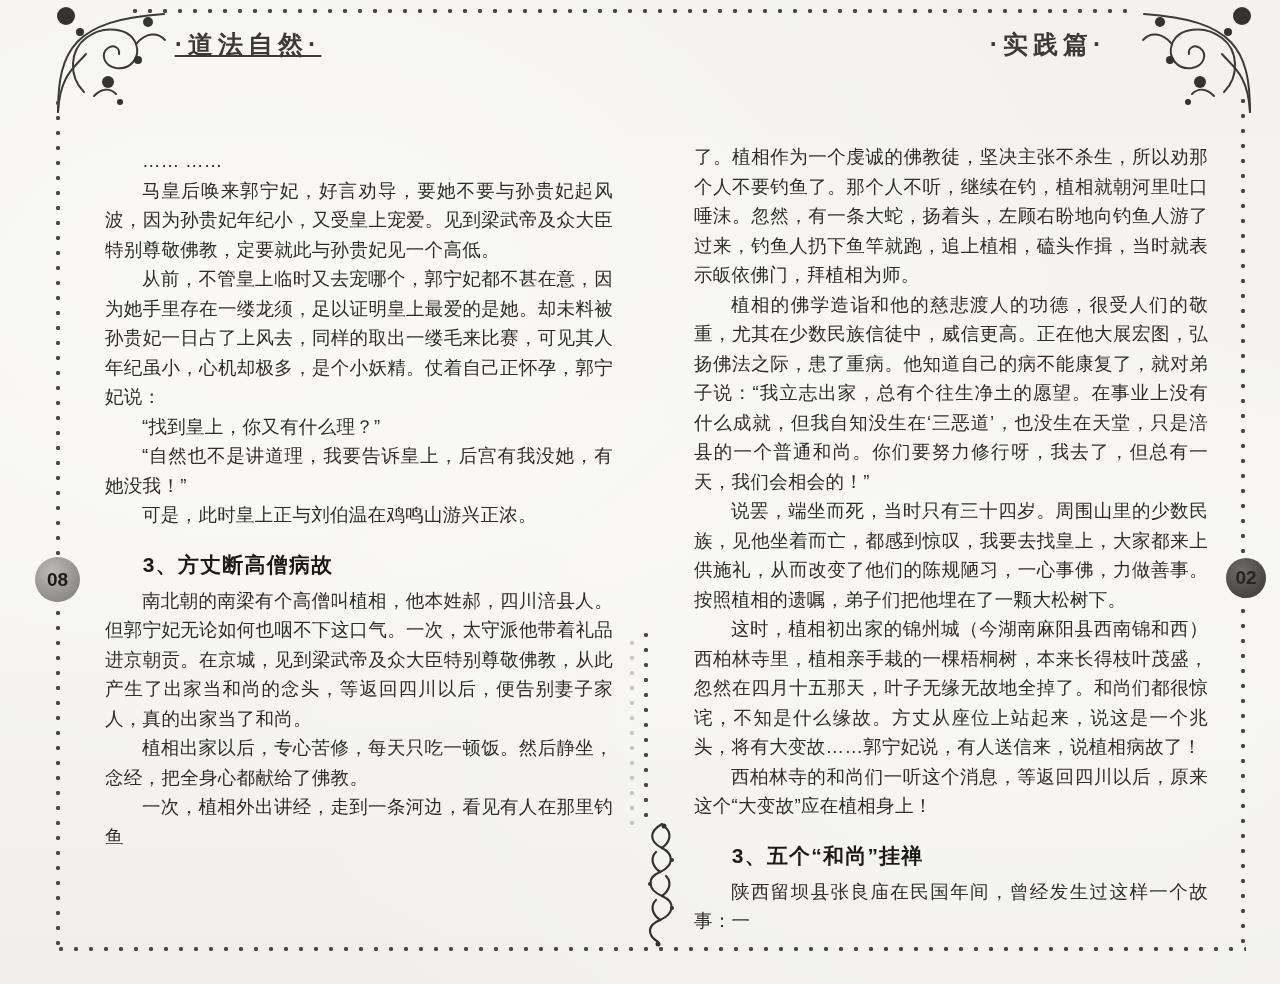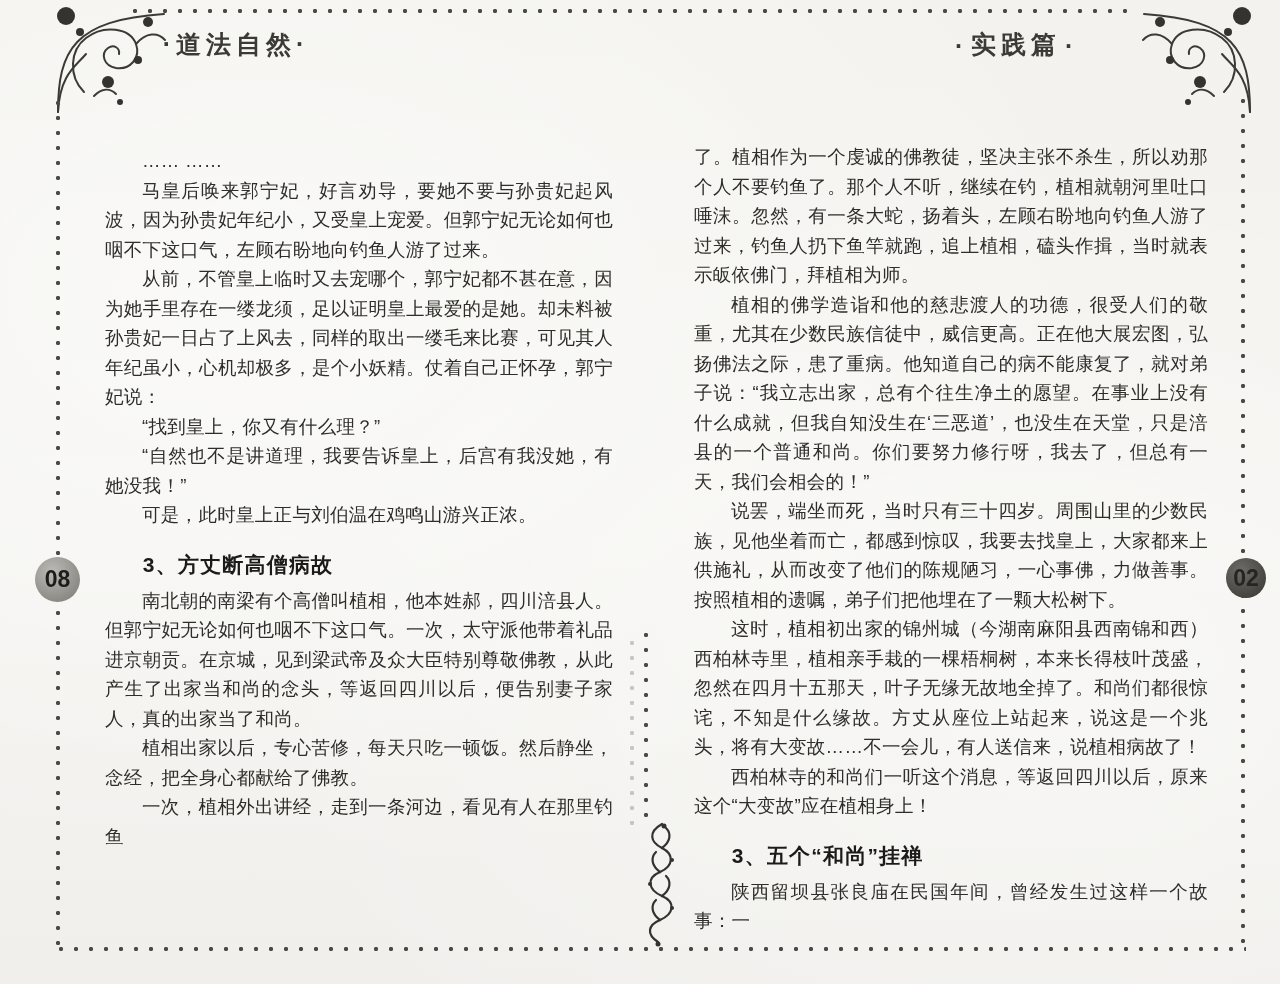--- a/index.html
+++ b/index.html
@@ -16,25 +16,25 @@
   .dots-h{position:absolute;height:6px;
     background-image:radial-gradient(circle at 3px 3px,#4b4a46 1.8px,rgba(0,0,0,0) 2.5px);
     background-size:15px 6px;background-repeat:repeat-x;}
   .dots-v{position:absolute;width:6px;
     background-image:radial-gradient(circle at 3px 3px,#4b4a46 1.8px,rgba(0,0,0,0) 2.5px);
     background-size:6px 15px;background-repeat:repeat-y;}
   .faint{opacity:.28;}
 
   .page-title{position:absolute;top:28px;width:260px;text-align:center;
     font-size:25px;font-weight:bold;color:#3b3a37;letter-spacing:5px;white-space:nowrap;}
-  #title-left{left:106px;}
-  #title-right{left:886px;font-family:Liberation Mono, monospace;}
+  #title-left{left:118px;text-decoration:underline;}
+  #title-right{left:918px;}
 
   .badge{position:absolute;border-radius:50%;display:flex;align-items:center;justify-content:center;
-    font-weight:bold;font-size:23px;z-index:5;}
+    font-weight:bold;font-size:19px;z-index:5;}
   #badge-left{left:35px;top:557px;width:45px;height:45px;
     background:radial-gradient(circle at 38% 32%,#bcbab5,#8e8c87 70%,#7d7b76);color:#1d1c1a;}
   #badge-right{left:1226px;top:558px;width:40px;height:40px;
     background:radial-gradient(circle at 38% 32%,#6e6c67,#474540 70%,#3b3a36);color:#262522;}
 
   .col{position:absolute;text-align:justify;font-size:18.5px;line-height:29.5px;
     letter-spacing:.3px;color:#2e2d2a;}
   #col-left{left:105px;top:146px;width:508px;}
   #col-right{left:694px;top:142px;width:514px;}
   .col p{margin:0;text-indent:2em;}
@@ -112,34 +112,34 @@
   </svg>
 
   <div class="page-title" id="title-left">·道法自然·</div>
   <div class="page-title" id="title-right">·实践篇·</div>
 
   <div class="badge" id="badge-left">08</div>
   <div class="badge" id="badge-right">02</div>
 
   <div class="col" id="col-left">
     <p>…… ……</p>
-    <p>马皇后唤来郭宁妃，好言劝导，要她不要与孙贵妃起风波，因为孙贵妃年纪小，又受皇上宠爱。但郭宁妃无论如何也咽不下这口气，左顾右盼地向钓鱼人游了过来。</p>
+    <p>马皇后唤来郭宁妃，好言劝导，要她不要与孙贵妃起风波，因为孙贵妃年纪小，又受皇上宠爱。见到梁武帝及众大臣特别尊敬佛教，定要就此与孙贵妃见一个高低。</p>
     <p>从前，不管皇上临时又去宠哪个，郭宁妃都不甚在意，因为她手里存在一缕龙须，足以证明皇上最爱的是她。却未料被孙贵妃一日占了上风去，同样的取出一缕毛来比赛，可见其人年纪虽小，心机却极多，是个小妖精。仗着自己正怀孕，郭宁妃说：</p>
     <p>“找到皇上，你又有什么理？”</p>
     <p>“自然也不是讲道理，我要告诉皇上，后宫有我没她，有她没我！”</p>
     <p>可是，此时皇上正与刘伯温在鸡鸣山游兴正浓。</p>
     <div class="section">3、方丈断高僧病故</div>
     <p>南北朝的南梁有个高僧叫植相，他本姓郝，四川涪县人。但郭宁妃无论如何也咽不下这口气。一次，太守派他带着礼品进京朝贡。在京城，见到梁武帝及众大臣特别尊敬佛教，从此产生了出家当和尚的念头，等返回四川以后，便告别妻子家人，真的出家当了和尚。</p>
     <p>植相出家以后，专心苦修，每天只吃一顿饭。然后静坐，念经，把全身心都献给了佛教。</p>
     <p>一次，植相外出讲经，走到一条河边，看见有人在那里钓鱼</p>
   </div>
 
   <div class="col" id="col-right">
     <p class="noindent">了。植相作为一个虔诚的佛教徒，坚决主张不杀生，所以劝那个人不要钓鱼了。那个人不听，继续在钓，植相就朝河里吐口唾沫。忽然，有一条大蛇，扬着头，左顾右盼地向钓鱼人游了过来，钓鱼人扔下鱼竿就跑，追上植相，磕头作揖，当时就表示皈依佛门，拜植相为师。</p>
     <p>植相的佛学造诣和他的慈悲渡人的功德，很受人们的敬重，尤其在少数民族信徒中，威信更高。正在他大展宏图，弘扬佛法之际，患了重病。他知道自己的病不能康复了，就对弟子说：“我立志出家，总有个往生净土的愿望。在事业上没有什么成就，但我自知没生在‘三恶道’，也没生在天堂，只是涪县的一个普通和尚。你们要努力修行呀，我去了，但总有一天，我们会相会的！”</p>
     <p>说罢，端坐而死，当时只有三十四岁。周围山里的少数民族，见他坐着而亡，都感到惊叹，我要去找皇上，大家都来上供施礼，从而改变了他们的陈规陋习，一心事佛，力做善事。按照植相的遗嘱，弟子们把他埋在了一颗大松树下。</p>
-    <p>这时，植相初出家的锦州城（今湖南麻阳县西南锦和西）西柏林寺里，植相亲手栽的一棵梧桐树，本来长得枝叶茂盛，忽然在四月十五那天，叶子无缘无故地全掉了。和尚们都很惊诧，不知是什么缘故。方丈从座位上站起来，说这是一个兆头，将有大变故……不一会儿，有人送信来，说植相病故了！</p>
+    <p>这时，植相初出家的锦州城（今湖南麻阳县西南锦和西）西柏林寺里，植相亲手栽的一棵梧桐树，本来长得枝叶茂盛，忽然在四月十五那天，叶子无缘无故地全掉了。和尚们都很惊诧，不知是什么缘故。方丈从座位上站起来，说这是一个兆头，将有大变故……郭宁妃说，有人送信来，说植相病故了！</p>
     <p>西柏林寺的和尚们一听这个消息，等返回四川以后，原来这个“大变故”应在植相身上！</p>
     <div class="section">3、五个“和尚”挂禅</div>
     <p>陕西留坝县张良庙在民国年间，曾经发生过这样一个故事：一</p>
   </div>
 
 </div>
 
 </body></html>

